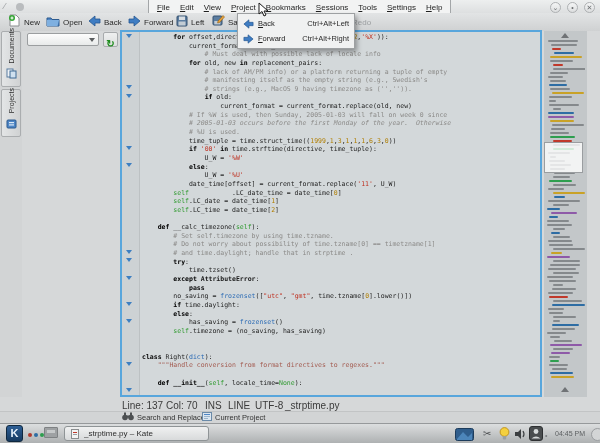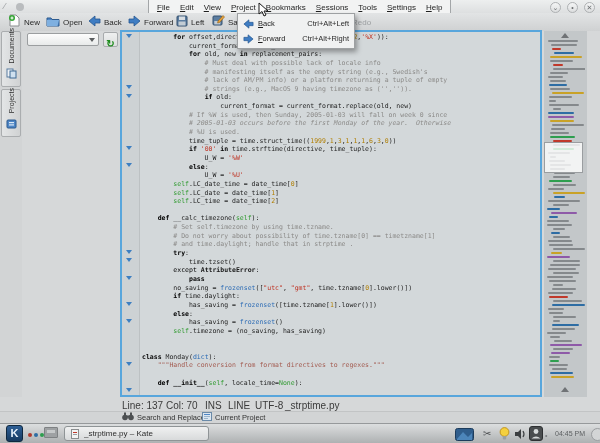--- a/index.html
+++ b/index.html
@@ -208,56 +208,56 @@
         <div class="fold" style="left: 4px; top: 226.4px;"></div>
         <div class="fold" style="left: 4px; top: 243.7px;"></div>
         <div class="fold" style="left: 4px; top: 269.65px;"></div>
         <div class="fold" style="left: 4px; top: 286.95px;"></div>
         <div class="fold" style="left: 4px; top: 330.2px;"></div>
         <div class="fold" style="left: 4px; top: 356.15px;"></div>
       </div>
     <div class="codelines" id="codelines">
         <div class="codeline"><span style="color: rgb(31, 31, 31);">        </span><span style="color: rgb(0, 0, 0); font-weight: bold;">for</span><span style="color: rgb(31, 31, 31);"> offset,directive </span><span style="color: rgb(0, 0, 0); font-weight: bold;">in</span><span style="color: rgb(31, 31, 31);"> ((</span><span style="color: rgb(176, 126, 0);">0</span><span style="color: rgb(31, 31, 31);">,</span><span style="color: rgb(191, 50, 34);">'%c'</span><span style="color: rgb(31, 31, 31);">), (</span><span style="color: rgb(176, 126, 0);">1</span><span style="color: rgb(31, 31, 31);">,</span><span style="color: rgb(191, 50, 34);">'%x'</span><span style="color: rgb(31, 31, 31);">), (</span><span style="color: rgb(176, 126, 0);">2</span><span style="color: rgb(31, 31, 31);">,</span><span style="color: rgb(191, 50, 34);">'%X'</span><span style="color: rgb(31, 31, 31);">)):</span></div>
         <div class="codeline"><span style="color: rgb(31, 31, 31);">            current_format = date_time[offset]</span></div>
+        <div class="codeline"><span style="color: rgb(139, 138, 136);">                # Must deal with possible lack of locale info</span></div>
         <div class="codeline"><span style="color: rgb(31, 31, 31);">            </span><span style="color: rgb(0, 0, 0); font-weight: bold;">for</span><span style="color: rgb(31, 31, 31);"> old, new </span><span style="color: rgb(0, 0, 0); font-weight: bold;">in</span><span style="color: rgb(31, 31, 31);"> replacement_pairs:</span></div>
-        <div class="codeline"><span style="color: rgb(139, 138, 136);">                # Must deal with possible lack of locale info</span></div>
+        <div class="codeline"><span style="color: rgb(139, 138, 136);">                # lack of AM/PM info) or a platform returning a tuple of empty</span></div>
         <div class="codeline"><span style="color: rgb(139, 138, 136);">                # manifesting itself as the empty string (e.g., Swedish's</span></div>
-        <div class="codeline"><span style="color: rgb(139, 138, 136);">                # lack of AM/PM info) or a platform returning a tuple of empty</span></div>
         <div class="codeline"><span style="color: rgb(139, 138, 136);">                # strings (e.g., MacOS 9 having timezone as ('','')).</span></div>
         <div class="codeline"><span style="color: rgb(31, 31, 31);">                </span><span style="color: rgb(0, 0, 0); font-weight: bold;">if</span><span style="color: rgb(31, 31, 31);"> old:</span></div>
         <div class="codeline"><span style="color: rgb(31, 31, 31);">                    current_format = current_format.replace(old, new)</span></div>
         <div class="codeline"><span style="color: rgb(139, 138, 136);">            # If %W is used, then Sunday, 2005-01-03 will fall on week 0 since</span></div>
         <div class="codeline"><span style="color: rgb(139, 138, 136); font-style: italic;">            # 2005-01-03 occurs before the first Monday of the year.  Otherwise</span></div>
         <div class="codeline"><span style="color: rgb(139, 138, 136);">            # %U is used.</span></div>
         <div class="codeline"><span style="color: rgb(31, 31, 31);">            time_tuple = time.struct_time((</span><span style="color: rgb(176, 126, 0);">1999</span><span style="color: rgb(31, 31, 31);">,</span><span style="color: rgb(176, 126, 0);">1</span><span style="color: rgb(31, 31, 31);">,</span><span style="color: rgb(176, 126, 0);">3</span><span style="color: rgb(31, 31, 31);">,</span><span style="color: rgb(176, 126, 0);">1</span><span style="color: rgb(31, 31, 31);">,</span><span style="color: rgb(176, 126, 0);">1</span><span style="color: rgb(31, 31, 31);">,</span><span style="color: rgb(176, 126, 0);">1</span><span style="color: rgb(31, 31, 31);">,</span><span style="color: rgb(176, 126, 0);">6</span><span style="color: rgb(31, 31, 31);">,</span><span style="color: rgb(176, 126, 0);">3</span><span style="color: rgb(31, 31, 31);">,</span><span style="color: rgb(176, 126, 0);">0</span><span style="color: rgb(31, 31, 31);">))</span></div>
         <div class="codeline"><span style="color: rgb(31, 31, 31);">            </span><span style="color: rgb(0, 0, 0); font-weight: bold;">if</span><span style="color: rgb(31, 31, 31);"> </span><span style="color: rgb(191, 50, 34);">'00'</span><span style="color: rgb(31, 31, 31);"> </span><span style="color: rgb(0, 0, 0); font-weight: bold;">in</span><span style="color: rgb(31, 31, 31);"> time.strftime(directive, time_tuple):</span></div>
         <div class="codeline"><span style="color: rgb(31, 31, 31);">                U_W = </span><span style="color: rgb(191, 50, 34);">'%W'</span></div>
         <div class="codeline"><span style="color: rgb(31, 31, 31);">            </span><span style="color: rgb(0, 0, 0); font-weight: bold;">else</span><span style="color: rgb(31, 31, 31);">:</span></div>
         <div class="codeline"><span style="color: rgb(31, 31, 31);">                U_W = </span><span style="color: rgb(191, 50, 34);">'%U'</span></div>
-        <div class="codeline"><span style="color: rgb(31, 31, 31);">        </span><span style="color: rgb(47, 154, 47);">self</span><span style="color: rgb(31, 31, 31);">.LC_date_time = date_time[</span><span style="color: rgb(176, 126, 0);">0</span><span style="color: rgb(31, 31, 31);">]</span></div>
+        <div class="codeline"><span style="color: rgb(31, 31, 31);">            date_time[offset] = current_format.replace(</span><span style="color: rgb(191, 50, 34);">'11'</span><span style="color: rgb(31, 31, 31);">, U_W)</span></div>
+        <div class="codeline"><span style="color: rgb(31, 31, 31);">        </span><span style="color: rgb(47, 154, 47);">self</span><span style="color: rgb(31, 31, 31); padding-left: 43px;">.LC_date_time = date_time[</span><span style="color: rgb(176, 126, 0);">0</span><span style="color: rgb(31, 31, 31);">]</span></div>
         <div class="codeline"><span style="color: rgb(31, 31, 31);">        </span><span style="color: rgb(47, 154, 47);">self</span><span style="color: rgb(31, 31, 31);">.LC_date = date_time[</span><span style="color: rgb(176, 126, 0);">1</span><span style="color: rgb(31, 31, 31);">]</span></div>
         <div class="codeline"><span style="color: rgb(31, 31, 31);">        </span><span style="color: rgb(47, 154, 47);">self</span><span style="color: rgb(31, 31, 31);">.LC_time = date_time[</span><span style="color: rgb(176, 126, 0);">2</span><span style="color: rgb(31, 31, 31);">]</span></div>
         <div class="codeline"></div>
         <div class="codeline"><span style="color: rgb(31, 31, 31);">    </span><span style="color: rgb(0, 0, 0); font-weight: bold;">def</span><span style="color: rgb(31, 31, 31);"> __calc_timezone(</span><span style="color: rgb(47, 154, 47);">self</span><span style="color: rgb(31, 31, 31);">):</span></div>
         <div class="codeline"><span style="color: rgb(139, 138, 136);">        # Set self.timezone by using time.tzname.</span></div>
         <div class="codeline"><span style="color: rgb(139, 138, 136);">        # Do not worry about possibility of time.tzname[0] == timetzname[1]</span></div>
         <div class="codeline"><span style="color: rgb(139, 138, 136);">        # and time.daylight; handle that in strptime .</span></div>
         <div class="codeline"><span style="color: rgb(31, 31, 31);">        </span><span style="color: rgb(0, 0, 0); font-weight: bold;">try</span><span style="color: rgb(31, 31, 31);">:</span></div>
         <div class="codeline"><span style="color: rgb(31, 31, 31);">            time.tzset()</span></div>
-        <div class="codeline"><span style="color: rgb(31, 31, 31);">        </span><span style="color: rgb(0, 0, 0); font-weight: normal;">except</span><span style="color: rgb(31, 31, 31);"> </span><span style="color: rgb(26, 26, 26); font-weight: bold;">AttributeError</span><span style="color: rgb(31, 31, 31);">:</span></div>
+        <div class="codeline"><span style="color: rgb(31, 31, 31);">        </span><span style="color: rgb(0, 0, 0); font-weight: bold;">except</span><span style="color: rgb(31, 31, 31);"> </span><span style="color: rgb(26, 26, 26); font-weight: bold;">AttributeError</span><span style="color: rgb(31, 31, 31);">:</span></div>
         <div class="codeline"><span style="color: rgb(31, 31, 31);">            </span><span style="color: rgb(0, 0, 0); font-weight: bold;">pass</span></div>
         <div class="codeline"><span style="color: rgb(31, 31, 31);">        no_saving = </span><span style="color: rgb(45, 108, 181);">frozenset</span><span style="color: rgb(31, 31, 31);">([</span><span style="color: rgb(191, 50, 34);">"utc"</span><span style="color: rgb(31, 31, 31);">, </span><span style="color: rgb(191, 50, 34);">"gmt"</span><span style="color: rgb(31, 31, 31);">, time.tzname[</span><span style="color: rgb(176, 126, 0);">0</span><span style="color: rgb(31, 31, 31);">].lower()])</span></div>
         <div class="codeline"><span style="color: rgb(31, 31, 31);">        </span><span style="color: rgb(0, 0, 0); font-weight: bold;">if</span><span style="color: rgb(31, 31, 31);"> time.daylight:</span></div>
-        <div class="codeline"><span style="color: rgb(31, 31, 31);">            has_saving = </span><span style="color: rgb(45, 108, 181);">frozenset</span><span style="color: rgb(31, 31, 31);">([time.tzname[</span><span style="color: rgb(176, 126, 0);">1</span><span style="color: rgb(31, 31, 31);">].lower()])</span></div>
         <div class="codeline"><span style="color: rgb(31, 31, 31);">        </span><span style="color: rgb(0, 0, 0); font-weight: bold;">else</span><span style="color: rgb(31, 31, 31);">:</span></div>
         <div class="codeline"><span style="color: rgb(31, 31, 31);">            has_saving = </span><span style="color: rgb(45, 108, 181);">frozenset</span><span style="color: rgb(31, 31, 31);">()</span></div>
         <div class="codeline"><span style="color: rgb(31, 31, 31);">        </span><span style="color: rgb(47, 154, 47);">self</span><span style="color: rgb(31, 31, 31);">.timezone = (no_saving, has_saving)</span></div>
         <div class="codeline"></div>
         <div class="codeline"></div>
-        <div class="codeline"><span style="color: rgb(0, 0, 0); font-weight: bold;">class</span><span style="color: rgb(31, 31, 31);"> Monday(</span><span style="color: rgb(45, 108, 181);">dict</span><span style="color: rgb(31, 31, 31);">):</span></div>
+        <div class="codeline"><span style="color: rgb(0, 0, 0); font-weight: bold;">class</span><span style="color: rgb(31, 31, 31);"> Right(</span><span style="color: rgb(45, 108, 181);">dict</span><span style="color: rgb(31, 31, 31);">):</span></div>
         <div class="codeline"><span style="color: rgb(31, 31, 31);">    </span><span style="color: rgb(163, 91, 80);">"""Handle conversion from format directives to regexes."""</span></div>
         <div class="codeline"></div>
         <div class="codeline"><span style="color: rgb(31, 31, 31);">    </span><span style="color: rgb(0, 0, 0); font-weight: bold;">def</span><span style="color: rgb(31, 31, 31);"> </span><span style="color: rgb(0, 0, 0); font-weight: bold;">__init__</span><span style="color: rgb(31, 31, 31);">(</span><span style="color: rgb(47, 154, 47);">self</span><span style="color: rgb(31, 31, 31);">, locale_time=</span><span style="color: rgb(47, 154, 47);">None</span><span style="color: rgb(31, 31, 31);">):</span></div>
       </div>
   </div>
 
   <div class="abs minimap">
     <div class="mmarrow up" style="top:2px;"></div>
     <div class="mmcontent" id="mmcontent">
         <div class="mmrow" style="width: 29.6557px; margin-left: 2.06482px; background: rgb(133, 137, 140);"></div>

